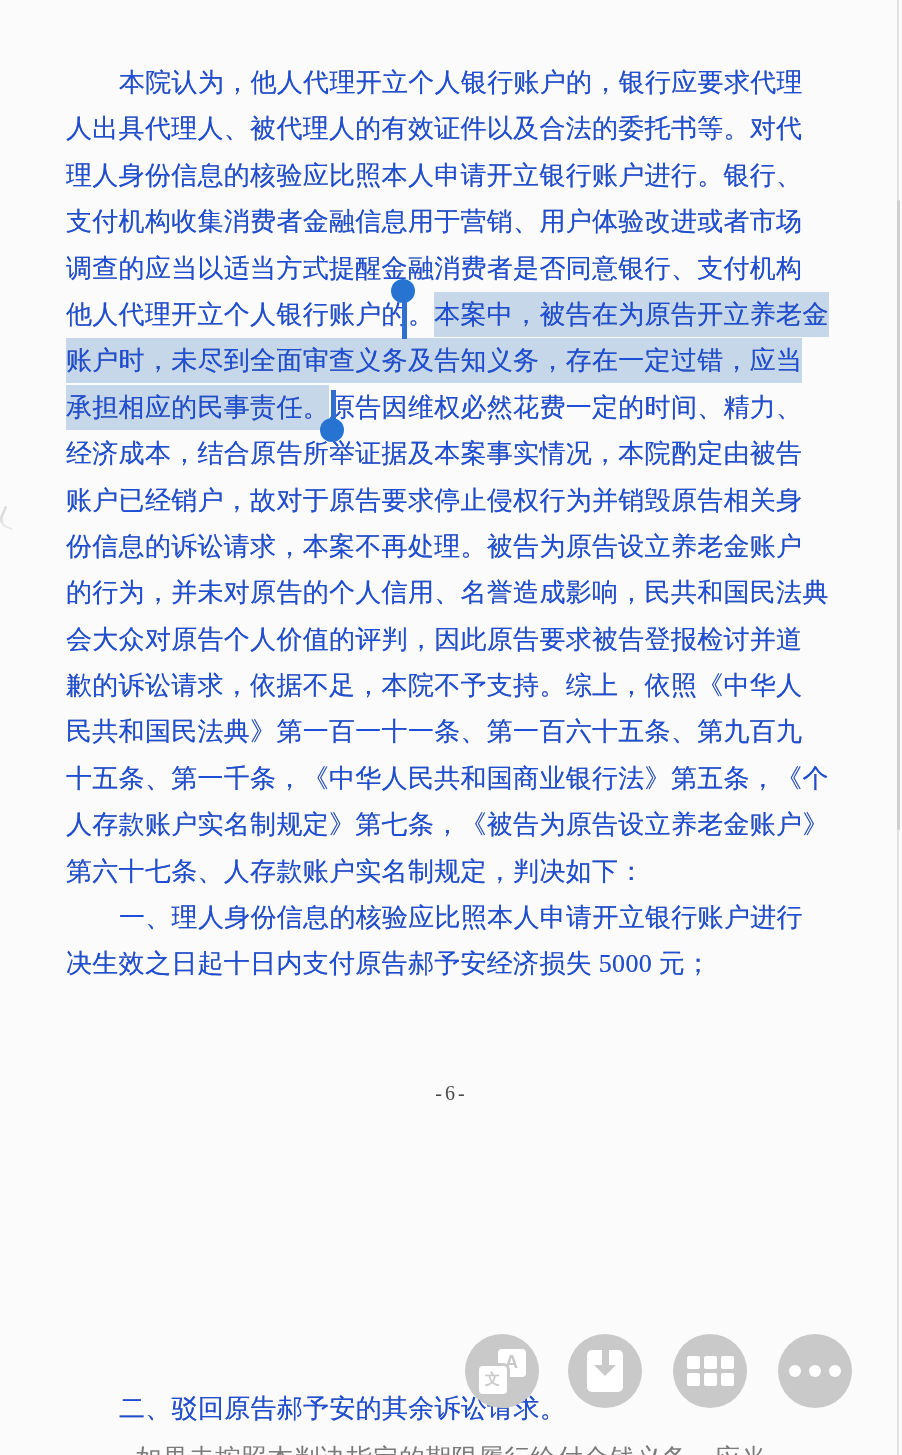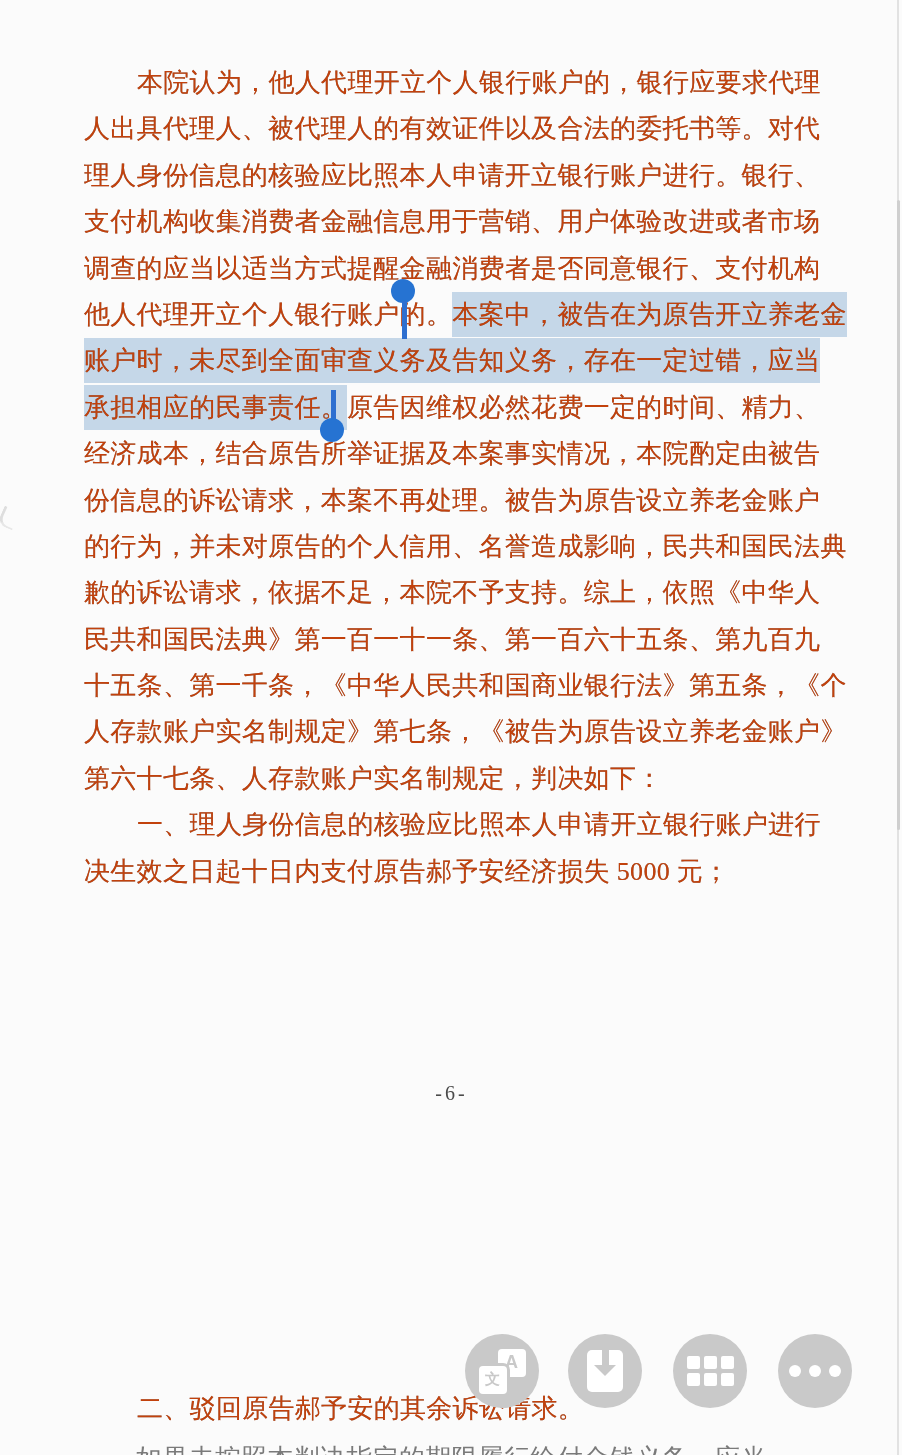--- a/index.html
+++ b/index.html
@@ -7,22 +7,22 @@
     width:902px;height:1455px;
     background:#fbfbfb;
     overflow:hidden;
     position:relative;
     font-family:"Liberation Serif","DejaVu Serif",serif;
   }
   .screen{position:absolute;inset:0;}
   
   .page-text{
     position:absolute;
-    left:84px;width:737px;
-    color:#c2410c;
+    left:66px;width:737px;
+    color:#1d4ed8;
     font-size:26px;
     letter-spacing:0.3px;
     text-shadow:0 0 0.6px rgba(0,0,0,0.45);
   }
   .p1{top:60px;}
   .p2{top:1386px;}
   .line{height:46.4px;line-height:46.4px;white-space:nowrap;}
   .line.indent{padding-left:53px;}
   .hl{background:#c5d7e8;padding:8px 0;}
   .page-number{
@@ -96,22 +96,24 @@
   <div class="page-text p1">
       <div class="line indent"><span>本院认为，他人代理开立个人银行账户的，银行应要求代理</span></div>
       <div class="line"><span>人出具代理人、被代理人的有效证件以及合法的委托书等。对代</span></div>
       <div class="line"><span>理人身份信息的核验应比照本人申请开立银行账户进行。银行、</span></div>
       <div class="line"><span>支付机构收集消费者金融信息用于营销、用户体验改进或者市场</span></div>
       <div class="line"><span>调查的应当以适当方式提醒金融消费者是否同意银行、支付机构</span></div>
       <div class="line"><span>他人代理开立个人银行账户的。</span><span class="hl">本案中，被告在为原告开立养老金</span></div>
       <div class="line"><span class="hl">账户时，未尽到全面审查义务及告知义务，存在一定过错，应当</span></div>
       <div class="line"><span class="hl">承担相应的民事责任。</span><span>原告因维权必然花费一定的时间、精力、</span></div>
       <div class="line"><span>经济成本，结合原告所举证据及本案事实情况，本院酌定由被告</span></div>
+      <div class="line"><span>账户已经销户，故对于原告要求停止侵权行为并销毁原告相关身</span></div>
       <div class="line"><span>份信息的诉讼请求，本案不再处理。被告为原告设立养老金账户</span></div>
       <div class="line"><span>的行为，并未对原告的个人信用、名誉造成影响，民共和国民法典</span></div>
+      <div class="line"><span>会大众对原告个人价值的评判，因此原告要求被告登报检讨并道</span></div>
       <div class="line"><span>歉的诉讼请求，依据不足，本院不予支持。综上，依照《中华人</span></div>
       <div class="line"><span>民共和国民法典》第一百一十一条、第一百六十五条、第九百九</span></div>
       <div class="line"><span>十五条、第一千条，《中华人民共和国商业银行法》第五条，《个</span></div>
       <div class="line"><span>人存款账户实名制规定》第七条，《被告为原告设立养老金账户》</span></div>
       <div class="line"><span>第六十七条、人存款账户实名制规定，判决如下：</span></div>
       <div class="line indent"><span>一、理人身份信息的核验应比照本人申请开立银行账户进行</span></div>
       <div class="line"><span>决生效之日起十日内支付原告郝予安经济损失 5000 元；</span></div>
     </div>
 
   <div class="page-number">-6-</div>

